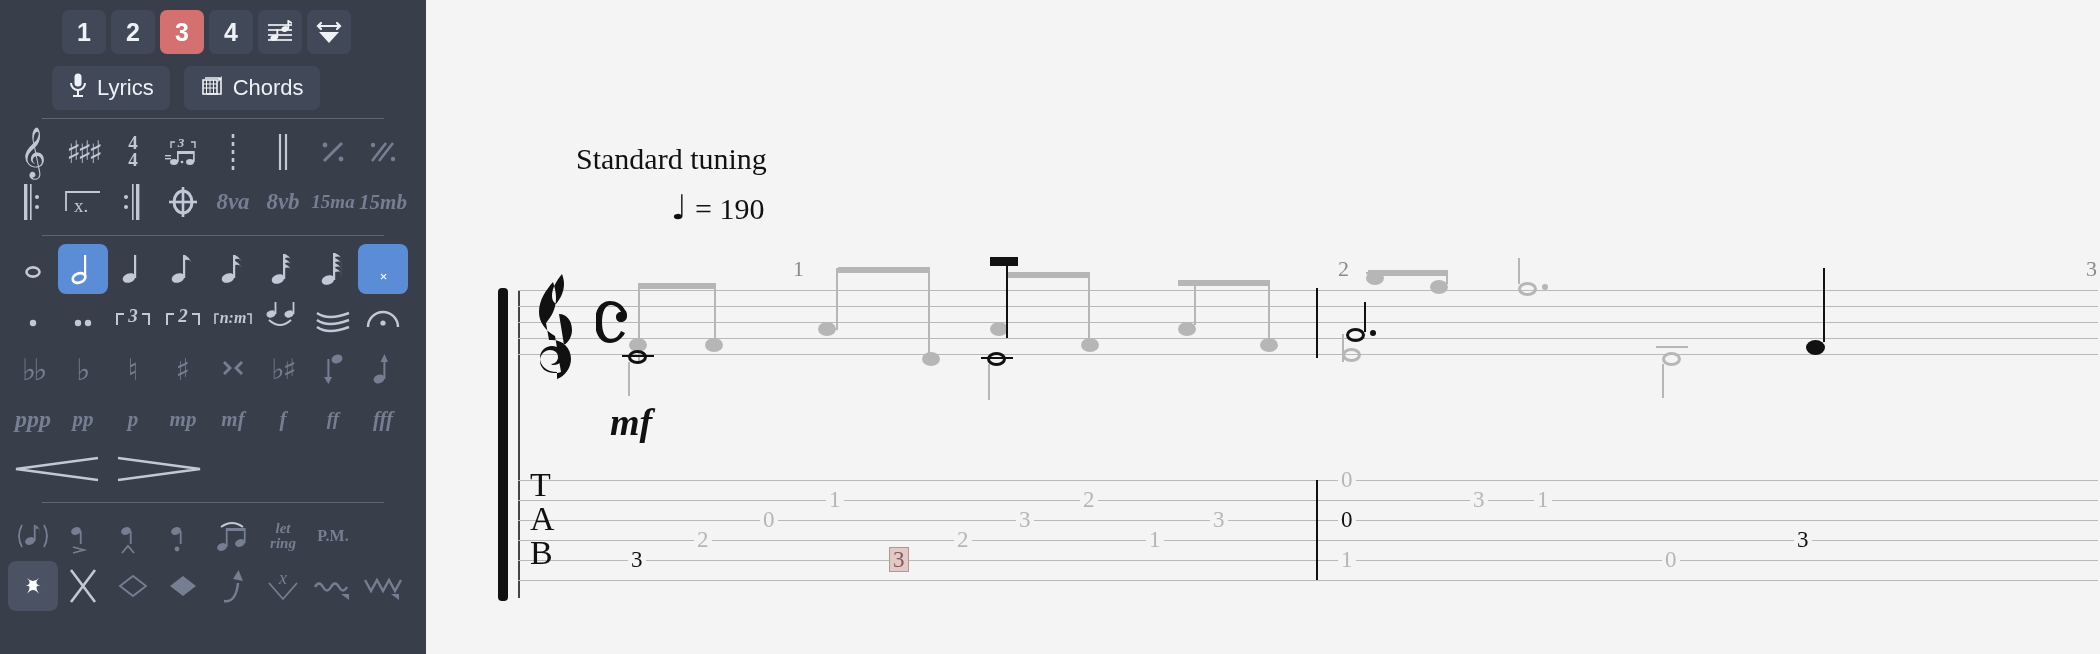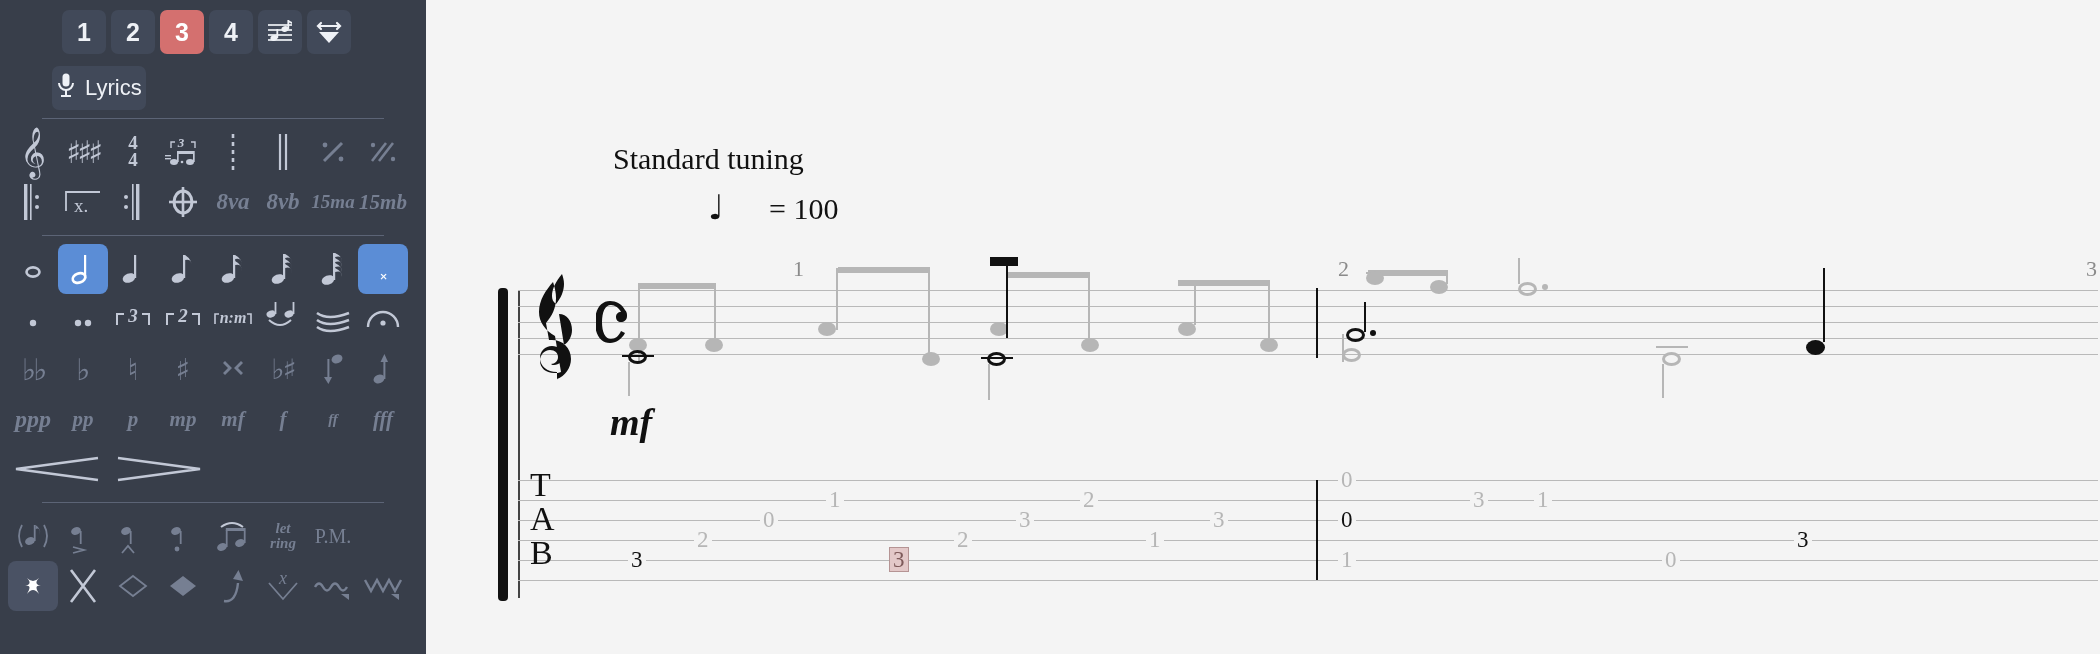--- a/index.html
+++ b/index.html
@@ -46,21 +46,21 @@
     border-radius: 7px;
     display: flex; align-items: center; justify-content: center;
     cursor: pointer;
   }
 
   
   .lc-row { display: flex; gap: 14px; padding: 12px 0 0 52px; }
   .lc-btn {
     height: 44px; background: #414959; border-radius: 7px;
     display: flex; align-items: center; gap: 9px;
-    padding: 0 4px; color: #eef1f6; font-size: 22px;
+    padding: 0 16px; color: #eef1f6; font-size: 22px;
     cursor: pointer; user-select: none;
   }
 
   
   .pal {
     display: grid;
     grid-template-columns: repeat(8, 50px);
     justify-content: start;
     padding-left: 8px;
     align-items: center;
@@ -77,21 +77,21 @@
   .pal .cell.sel2 { background: #4a5264; border-radius: 8px; color: #ffffff; }
 
   .mus  { font-family: "DejaVu Sans", sans-serif; }
   .ser  { font-family: "Liberation Serif", serif; font-style: italic; font-weight: bold; }
 
   
   #score {
     flex: 1 1 auto; height: 654px; background: #f4f4f4;
     position: relative; overflow: hidden;
   }
-  .txt-serif { font-family: "Liberation Serif", serif; color: #111; margin-left: 37px; }
+  .txt-serif { font-family: "Liberation Serif", serif; color: #111; }
   #tuning { position: absolute; left: 150px; top: 142px; font-size: 30px; }
   #tempo  { position: absolute; left: 245px; top: 187px; font-size: 30px;
             display: flex; align-items: baseline; gap: 8px; }
   #tempo .qn { font-family: "DejaVu Sans", sans-serif; font-size: 34px; }
 
   .sysbrace {
     position: absolute; left: 72px; top: 288px;
     width: 10px; height: 313px; background: #111;
     border-radius: 4px;
   }
@@ -192,20 +192,36 @@
         <span>
           <svg width="20" height="26" viewBox="0 0 20 26">
             <rect x="6.5" y="1.5" width="7" height="13" rx="3.5" fill="#eef1f6"></rect>
             <path d="M3 11 a7 7 0 0 0 14 0" fill="none" stroke="#eef1f6" stroke-width="2"></path>
             <rect x="9" y="18" width="2" height="5" fill="#eef1f6"></rect>
             <rect x="5" y="23" width="10" height="2" fill="#eef1f6"></rect>
           </svg>
         </span>
         <span>Lyrics</span>
       </div>
+      <div class="lc-btn">
+        <span>
+          <svg width="24" height="26" viewBox="0 0 24 26">
+            <path d="M5 6 L19 6 L19 8 L21 6 L21 22 L7 22" fill="none" stroke="#eef1f6" stroke-width="1.6"></path>
+            <rect x="3" y="8" width="14" height="14" fill="none" stroke="#eef1f6" stroke-width="1.6"></rect>
+            <g stroke="#eef1f6" stroke-width="1">
+              <line x1="6.5" y1="8" x2="6.5" y2="22"></line>
+              <line x1="10" y1="8" x2="10" y2="22"></line>
+              <line x1="13.5" y1="8" x2="13.5" y2="22"></line>
+              <line x1="3" y1="12" x2="17" y2="12"></line>
+              <line x1="3" y1="16" x2="17" y2="16"></line>
+            </g>
+          </svg>
+        </span>
+        <span>Chords</span>
+      </div>
     </div>
 
     <div class="side-divider"></div>
 
     <div class="pal">
       <div class="cell">
         <span class="mus" style="font-size:44px;line-height:1;">𝄞</span>
       </div>
       <div class="cell">
         <span class="mus" style="font-size:31px;letter-spacing:-4px;">♯♯♯</span>
@@ -462,21 +478,21 @@
       <div class="cell dim">
           <span class="ser" style="font-size:21px;">mp</span>
         </div>
       <div class="cell dim">
           <span class="ser" style="font-size:21px;">mf</span>
         </div>
       <div class="cell dim">
           <span class="ser" style="font-size:21px;">f</span>
         </div>
       <div class="cell dim">
-          <span class="ser" style="font-size:15px;">ff</span>
+          <span class="ser" style="font-size:19px;">ff</span>
         </div>
       <div class="cell dim">
           <span class="ser" style="font-size:21px;">fff</span>
         </div>
     </div>
 
     <div class="pal" style="grid-template-columns:repeat(8,50px);">
       <div class="cell" style="width:100px;grid-column:span 2;">
         <svg width="92" height="30" viewBox="0 0 92 30">
             <path d="M86 4 L4 15 L86 26" fill="none" stroke="#c2c8d6" stroke-width="2.4"></path>
@@ -528,21 +544,21 @@
           <rect x="13.8" y="13" width="1.8" height="17" fill="#767f92"></rect>
           <ellipse cx="28" cy="26" rx="5" ry="3.8" fill="#767f92" transform="rotate(-20 28 26)"></ellipse>
           <rect x="31.8" y="11" width="1.8" height="15" fill="#767f92"></rect>
           <rect x="13.8" y="11" width="19" height="3" fill="#767f92"></rect>
         </svg>
       </div>
       <div class="cell dim">
         <span class="ser" style="font-size:15px;line-height:1.02;text-align:center;">let<br>ring</span>
       </div>
       <div class="cell dim">
-        <span style="font-family:'Liberation Serif',serif;font-weight:normal;font-size:20px;">P.M.</span>
+        <span style="font-family:'Liberation Serif',serif;font-weight:bold;font-size:16px;">P.M.</span>
       </div>
       <div class="cell"></div>
     </div>
 
     <div class="pal">
       <div class="cell sel2">
         <svg width="28" height="28" viewBox="0 0 28 28">
           <path d="M8 6 Q14 12 20 6 Q14 12 22 14 Q14 12 20 22 Q14 14 8 22 Q14 12 6 14 Q14 12 8 6 Z" fill="#ffffff"></path>
         </svg>
       </div>
@@ -588,21 +604,21 @@
     </div>
 
   </div>
 
   <div id="score">
 
     <div id="tuning" class="txt-serif">Standard tuning</div>
 
     <div id="tempo">
       <span class="qn txt-serif">♩</span>
-      <span class="txt-serif">= 100</span>
+      <span class="txt-serif">= 190</span>
     </div>
 
     <div class="sysbrace"></div>
     <div class="barline-l"></div>
 
     <div class="staff" style="top:290px;width:1580px;height:66px;">
       <div class="sline" style="top:0px;   width:1580px;"></div>
       <div class="sline" style="top:16px;  width:1580px;"></div>
       <div class="sline" style="top:32px;  width:1580px;"></div>
       <div class="sline" style="top:48px;  width:1580px;"></div>

